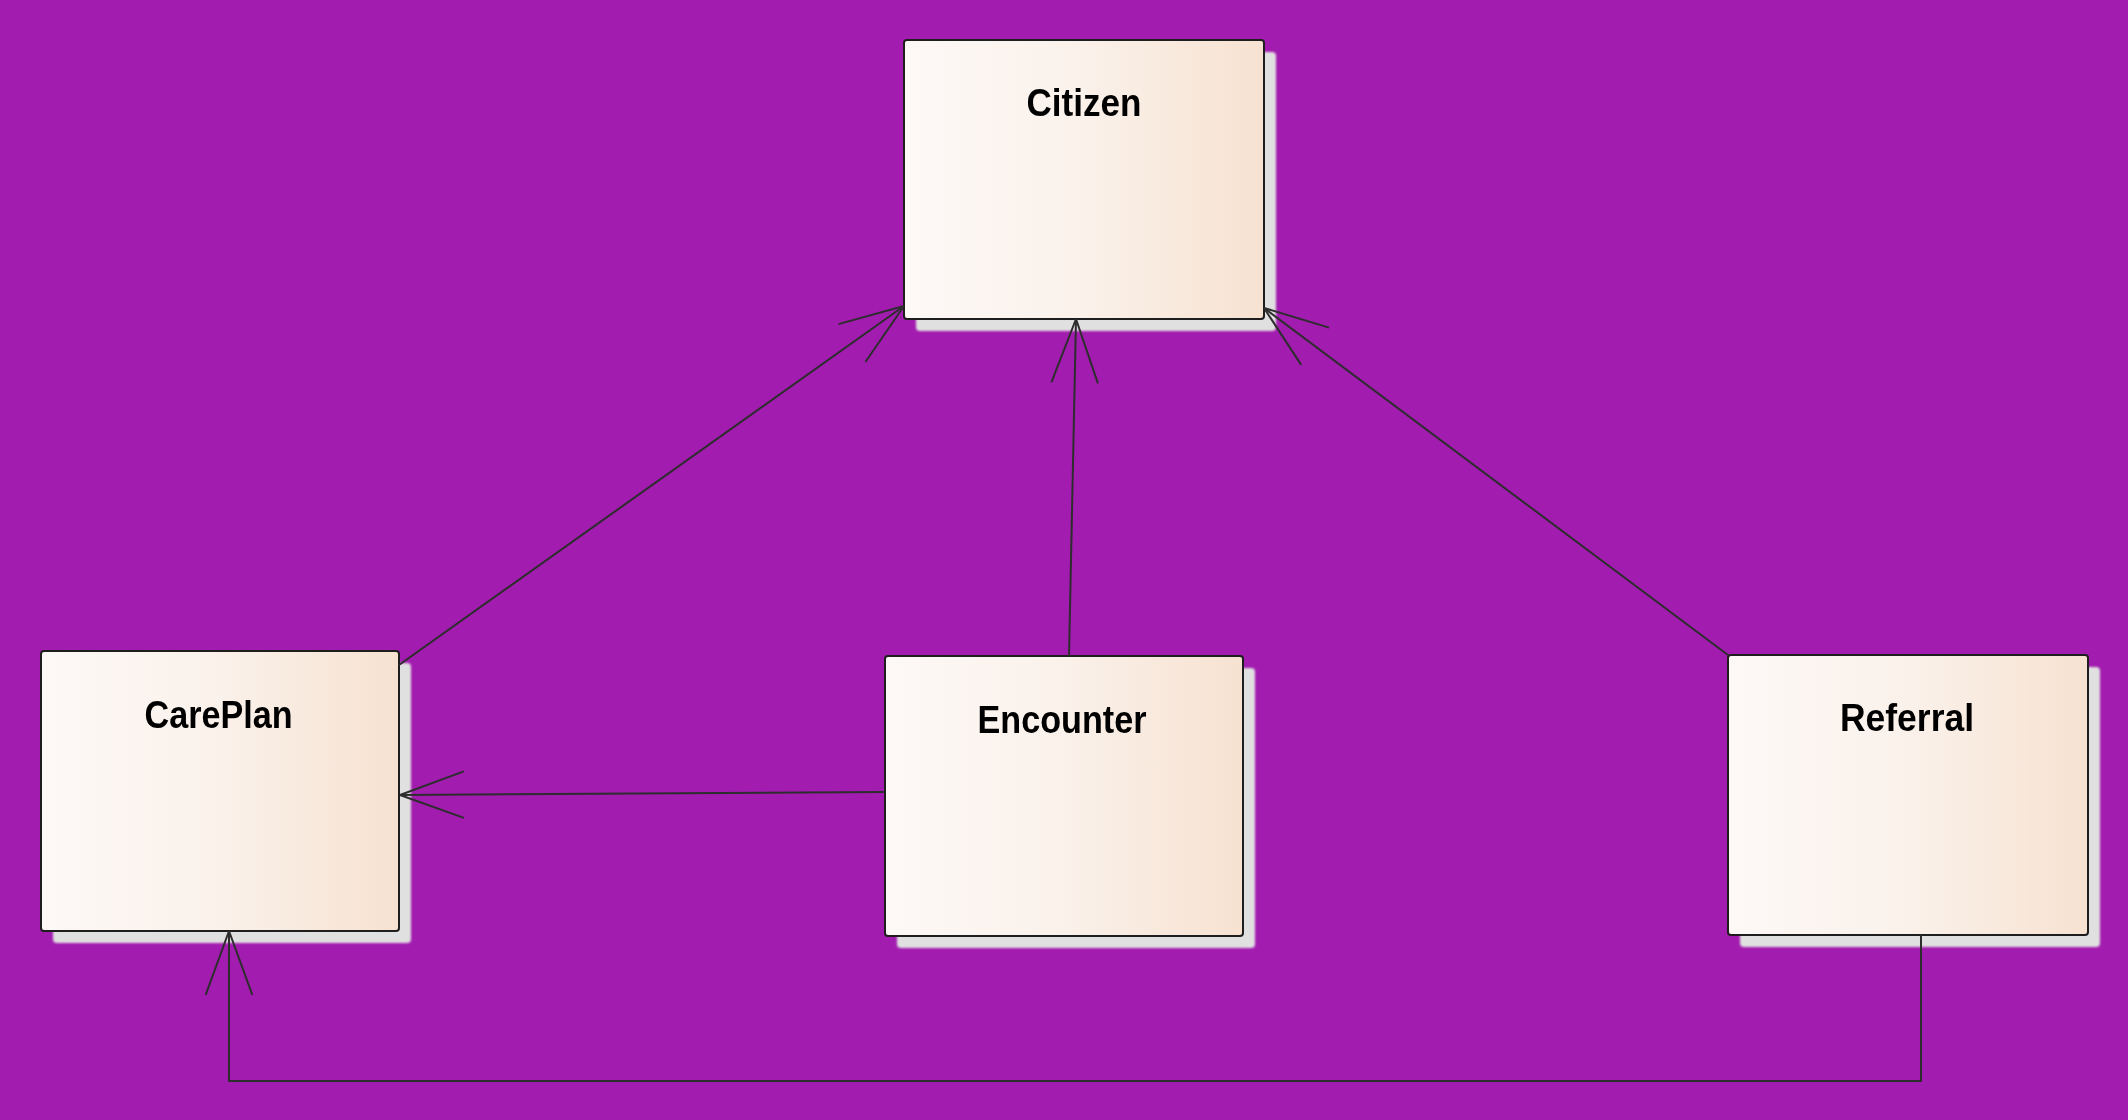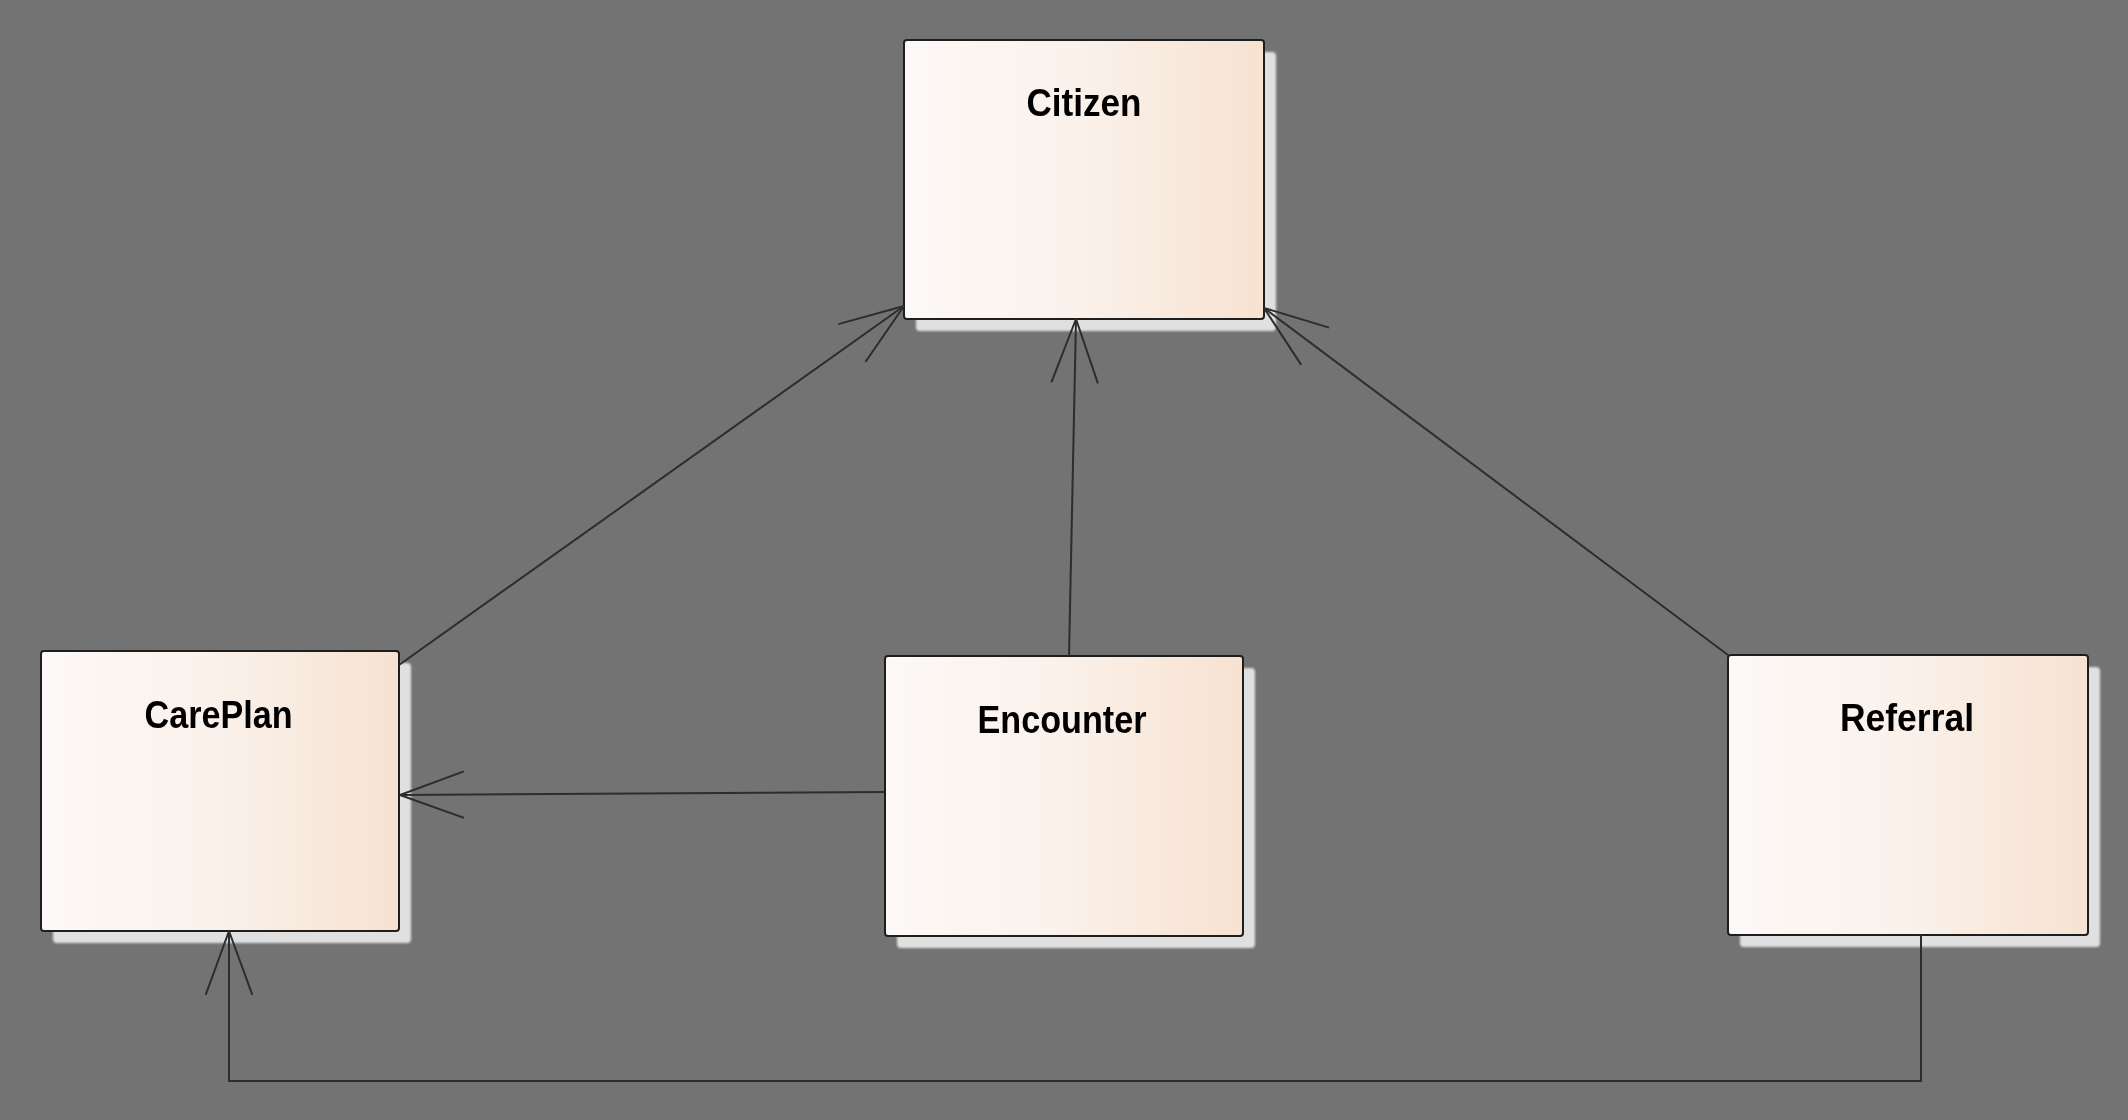--- a/index.html
+++ b/index.html
@@ -1,16 +1,16 @@
 <!DOCTYPE html>
 <html><head>
 <meta charset="utf-8">
 <style>
   html,body{margin:0;padding:0;background:#ffffff;}
-  #stage{position:relative;width:2128px;height:1120px;background:#737373;overflow:hidden;}
+  #stage{position:relative;width:2128px;height:1120px;background:#a21caf;overflow:hidden;}
   svg{display:block;}
   text{font-family:"Liberation Sans",sans-serif;font-weight:bold;fill:#000000;}
 </style>
 </head>
 <body>
 <div id="stage">
 <svg width="2128" height="1120" viewBox="0 0 2128 1120">
   <defs>
     <linearGradient id="g" x1="0" y1="0" x2="1" y2="0">
       <stop offset="0" stop-color="#fdf9f7"></stop>

